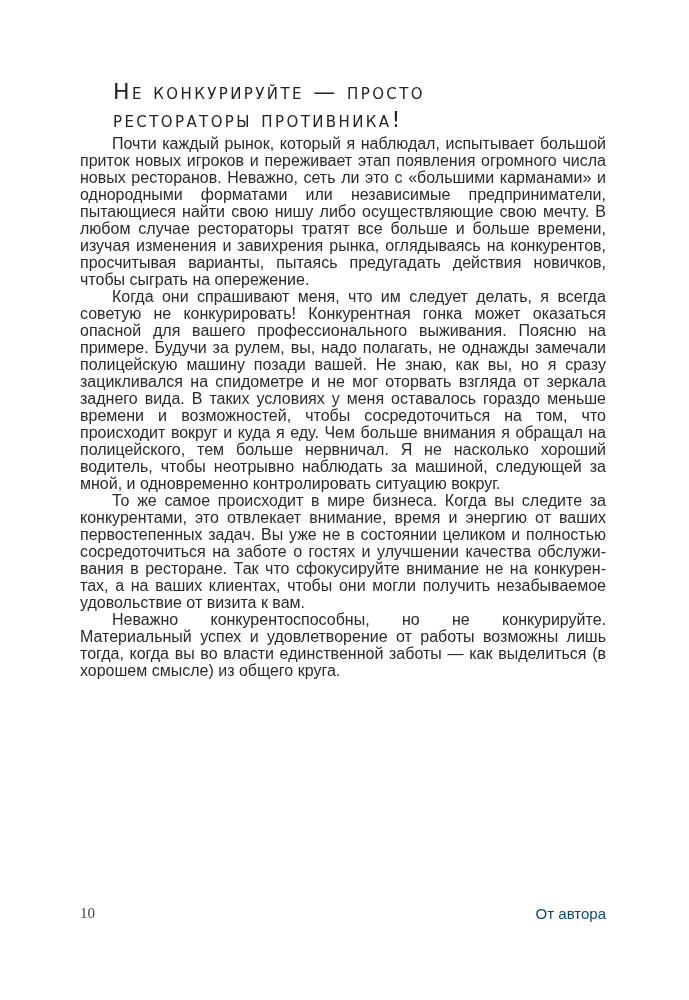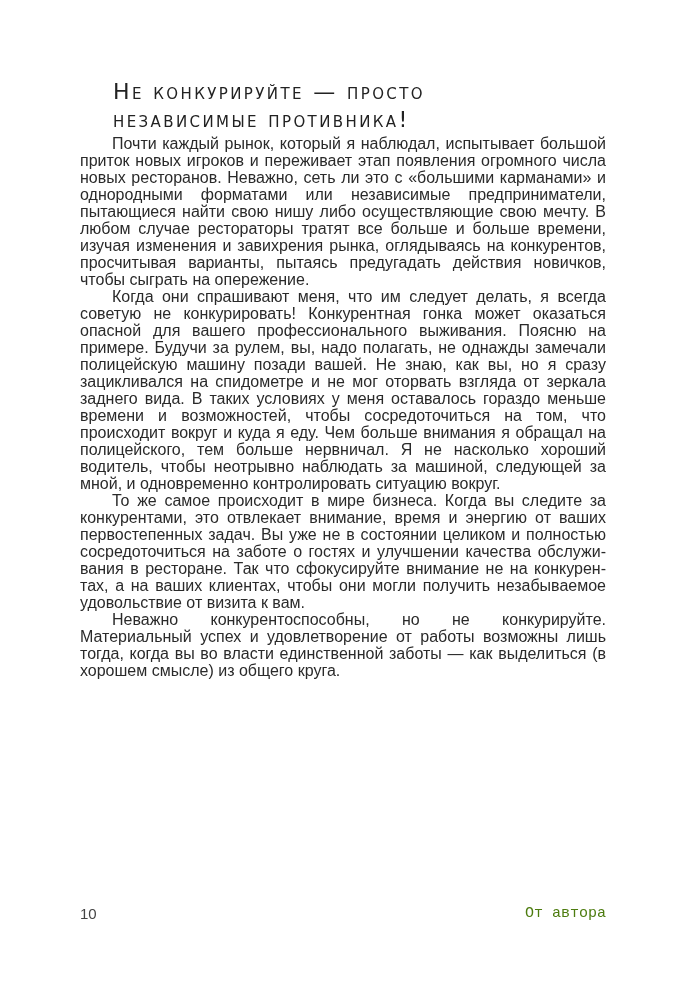--- a/index.html
+++ b/index.html
@@ -47,40 +47,40 @@
     hyphens: manual;
   }
   .body-text p {
     margin: 0;
     text-indent: 32px;
   }
   .footer-page {
     position: absolute;
     left: 80px;
     top: 905px;
-    font-family: Liberation Sans, sans-serif;
+    font-family: Liberation Serif, serif;
     font-size: 15px;
     color: #444444;
   }
   .footer-section {
     position: absolute;
     right: 83px;
     top: 905px;
-    font-family: Liberation Mono, monospace;
+    font-family: Liberation Sans, sans-serif;
     font-size: 15px;
-    color: #4d7c0f;
+    color: #0c4a6e;
   }
 </style>
 </head>
 <body>
 
 <div class="page">
   <h2 class="title">
     <span>Не конкурируйте — просто</span><br>
-    <span>независимые противника!</span>
+    <span>рестораторы противника!</span>
   </h2>
 
   <div class="body-text">
     <p>Почти каждый рынок, который я наблюдал, испытывает большой приток новых игроков и переживает этап появления огромного чи­сла новых ресторанов. Неважно, сеть ли это с «большими кармана­ми» и однородными форматами или независимые предприниматели, пытающиеся найти свою нишу либо осуществляющие свою мечту. В любом случае рестораторы тратят все больше и больше времени, изучая изменения и завихрения рынка, оглядываясь на конкурентов, просчитывая варианты, пытаясь предугадать действия новичков, чтобы сыграть на опережение.</p>
     <p>Когда они спрашивают меня, что им следует делать, я всегда советую не конкурировать! Конкурентная гонка может оказать­ся опасной для вашего профессионального выживания. Пояс­ню на примере. Будучи за рулем, вы, надо полагать, не однажды замечали полицейскую машину позади вашей. Не знаю, как вы, но я сразу зацикливался на спидометре и не мог оторвать взгля­да от зеркала заднего вида. В таких условиях у меня оставалось гораздо меньше времени и возможностей, чтобы сосредоточиться на том, что происходит вокруг и куда я еду. Чем больше внимания я обращал на полицейского, тем больше нервничал. Я не насколь­ко хороший водитель, чтобы неотрывно наблюдать за машиной, следующей за мной, и одновременно контролировать ситуацию во­круг.</p>
     <p>То же самое происходит в мире бизнеса. Когда вы следите за конкурентами, это отвлекает внимание, время и энергию от ваших первостепенных задач. Вы уже не в состоянии целиком и полностью сосредоточиться на заботе о гостях и улучшении качества обслужи­вания в ресторане. Так что сфокусируйте внимание не на конкурен­тах, а на ваших клиентах, чтобы они могли получить незабываемое удовольствие от визита к вам.</p>
     <p>Неважно конкурентоспособны, но не конкурируйте. Материальный успех и удовлетворение от работы возможны лишь тогда, когда вы во власти единственной заботы — как выделиться (в хорошем смы­сле) из общего круга.</p>
   </div>
 
   <div class="footer-page">10</div>

